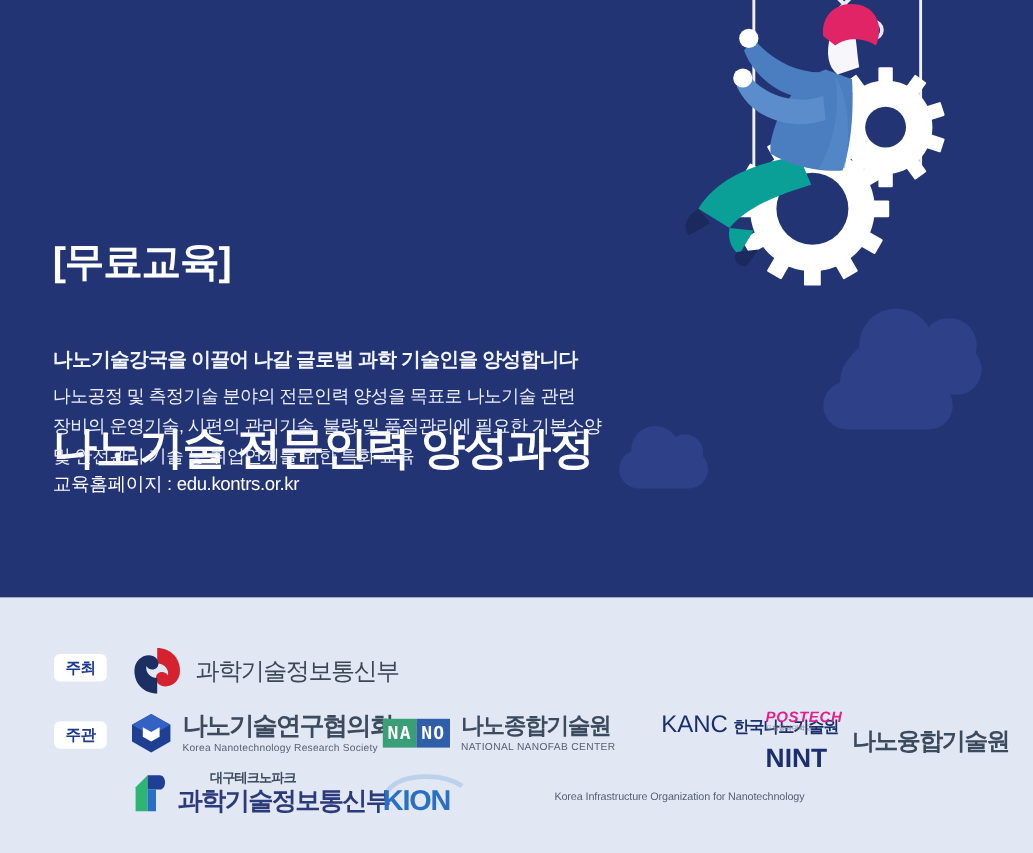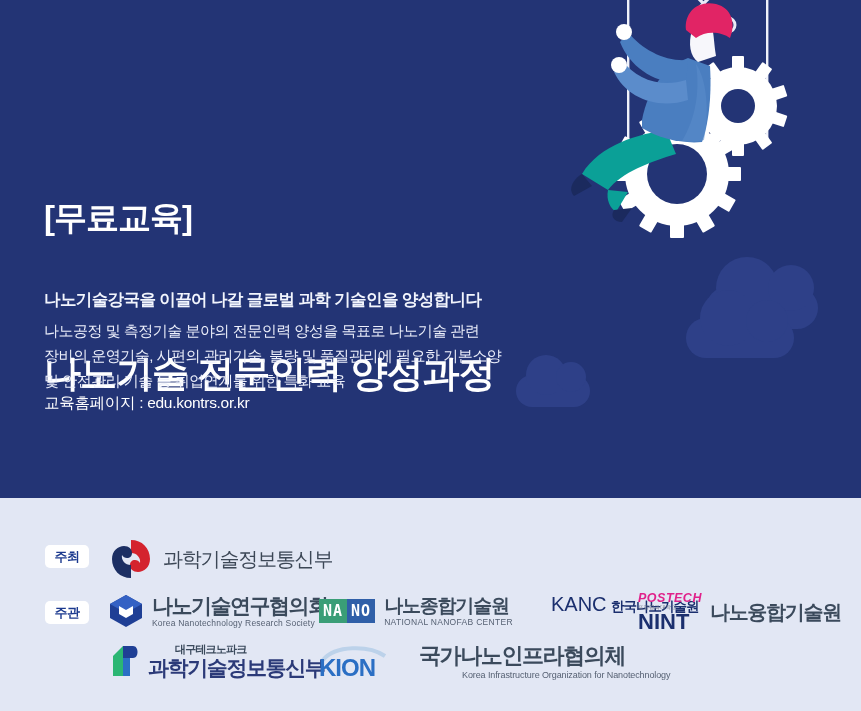--- a/index.html
+++ b/index.html
@@ -152,21 +152,21 @@
 
   
   .kanc { left: 551px; top: 594px; display: block; }
   .kanc-top { font-size: 20px; font-weight: normal; color: #1b2f6e; letter-spacing: 0px; line-height: 1; }
   .kanc-bot { font-size: 13.5px; font-weight: bold; color: #1b2f6e; letter-spacing: -1px; line-height: 1; margin-top: 3px; }
 
   
   .nint { left: 638px; top: 592px; }
   .nint-left { line-height: 1; margin-right: 8px; }
   .postech { font-size: 12.5px; font-weight: bold; color: #e0218a; letter-spacing: 0.5px; font-style: italic; display: block; }
-  .nint-word { font-size: 22px; font-weight: bold; color: #1b2f6e; letter-spacing: 0px; display: block; margin-top: 1px; }
+  .nint-word { font-size: 22px; font-weight: bold; color: #1b2f6e; letter-spacing: 0px; display: block; margin-top: 11px; }
   .nint-tiny { font-size: 5.5px; color: #6d7584; display: block; }
   .nint-ko { font-size: 20px; font-weight: bold; color: #3b4a5c; letter-spacing: -1.3px; }
 
   
   .dgtp { left: 110px; top: 644px; }
   .tp-mark { width: 30px; height: 34px; margin-right: 8px; }
   .dgtp-txt { line-height: 1; }
   .dgtp-small { font-size: 11px; font-weight: bold; color: #3b4a5c; letter-spacing: -0.8px; display: block; padding-left: 27px; }
   .dgtp-big { font-size: 21px; font-weight: bold; color: #2b3a78; letter-spacing: -1.4px; display: block; margin-top: 2px; }
 
@@ -343,18 +343,17 @@
       <span class="dgtp-big">과학기술정보통신부</span>
     </span>
   </div>
 
   <div class="logo kion">
     <svg class="kion-mark" viewBox="0 0 96 34">
       <path d="M6 14 C 18 -1, 52 -1, 68 10" fill="none" stroke="#bcd2ea" stroke-width="4"></path>
       <text x="2" y="30" font-family="Liberation Sans, sans-serif" font-size="24" font-weight="bold" fill="#2b6fc4" letter-spacing="-1">KION</text>
     </svg>
     <span class="kion-txt">
-      <span class="kion-ko">국가나노인프라협의체</span>
       <span class="kion-en">Korea Infrastructure Organization for Nanotechnology</span>
     </span>
   </div>
 
 </div>
 
 </body></html>

